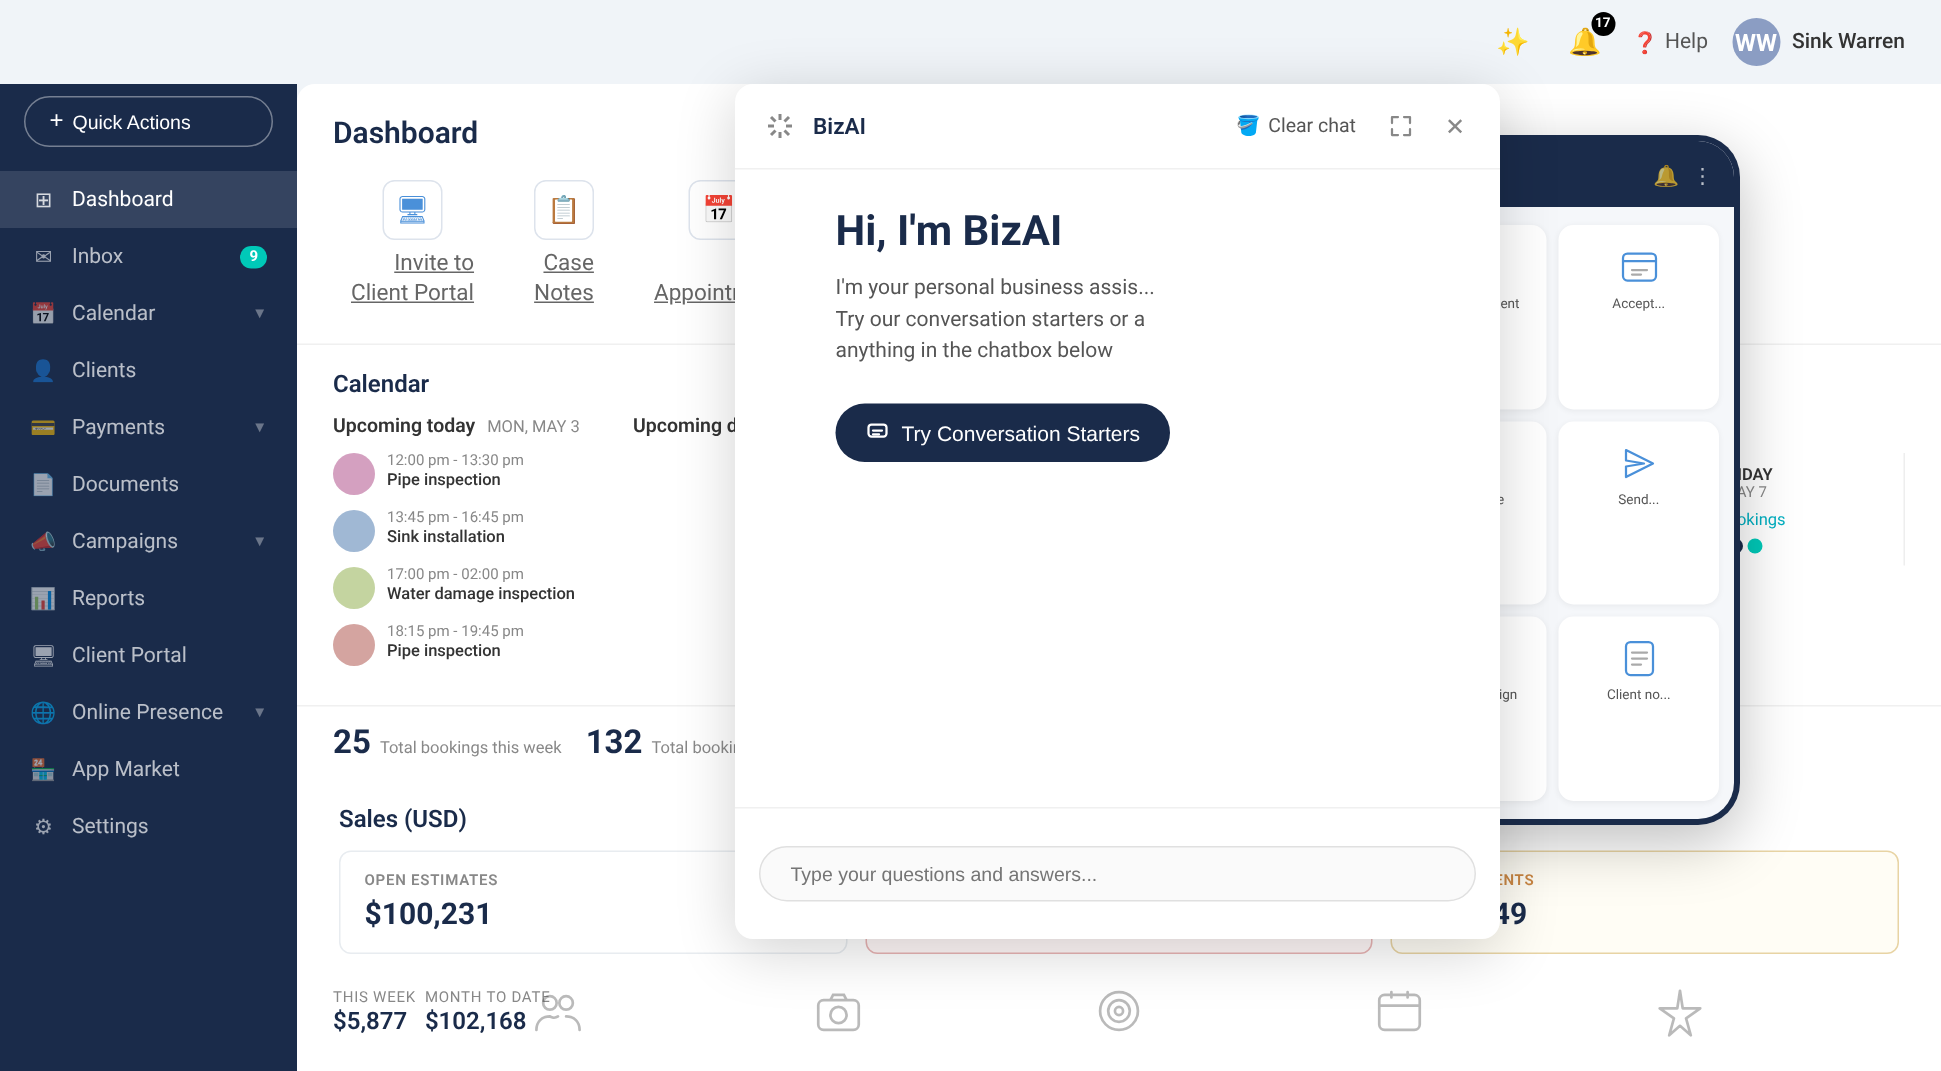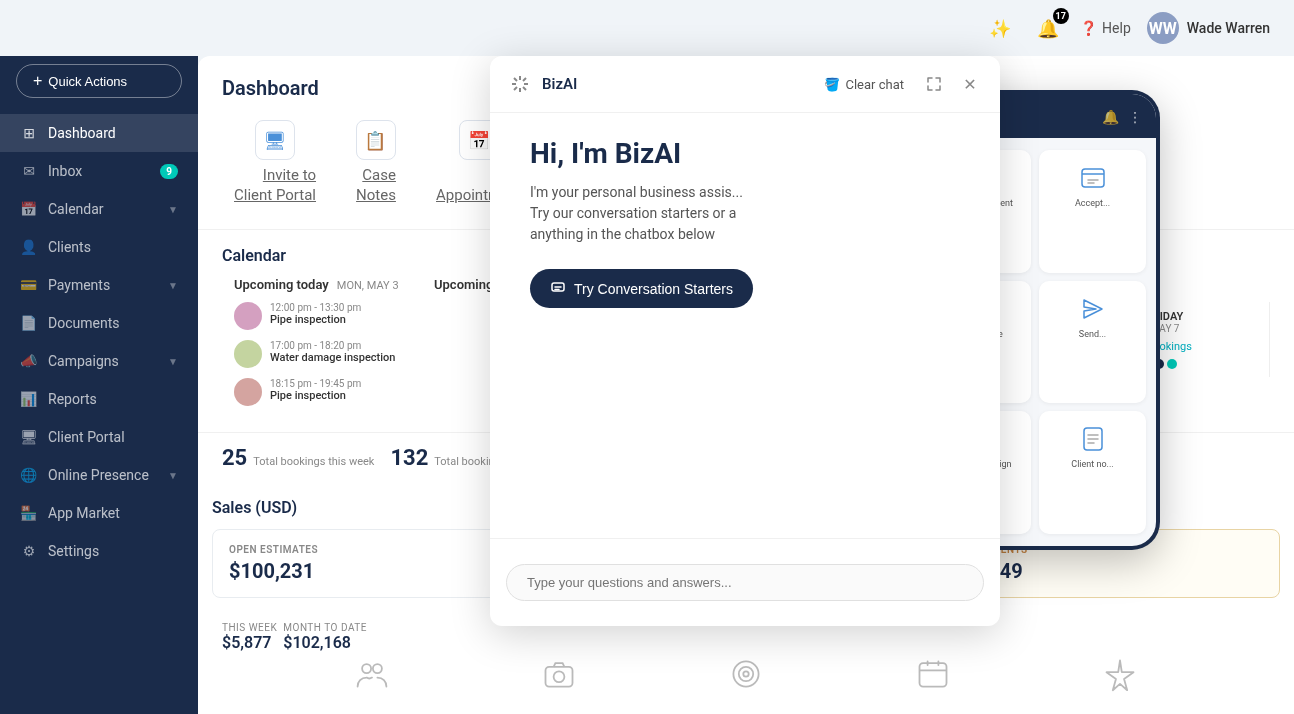--- a/index.html
+++ b/index.html
@@ -304,21 +304,20 @@
       color: #1a2b4a;
       margin-bottom: 12px;
     }
     .calendar-grid {
       display: flex;
       gap: 0;
     }
     .upcoming-today {
       flex: 0 0 200px;
       padding-right: 16px;
-      margin-left: 12px;
     }
     .upcoming-today-header {
       display: flex;
       align-items: baseline;
       gap: 8px;
       margin-bottom: 10px;
     }
     .upcoming-today-title {
       font-size: 13px;
       font-weight: 600;
@@ -420,21 +419,21 @@
       font-weight: 700;
       color: #1a2b4a;
     }
     .stat-label {
       font-size: 11px;
       color: #888;
     }
 
     
     .sales-section {
-      padding: 16px 14px;
+      padding: 16px 28px;
     }
     .sales-cards {
       display: flex;
       gap: 12px;
     }
     .sales-card {
       flex: 1;
       border: 1px solid #e8ecf0;
       border-radius: 8px;
       padding: 14px 16px;
@@ -547,22 +546,23 @@
       display: flex;
       align-items: center;
       justify-content: center;
       cursor: pointer;
       color: #888;
       border-radius: 6px;
     }
 
     .bizai-body {
       flex: 1;
-      padding: 24px 40px 16px;
+      padding: 24px 28px 16px;
       overflow-y: auto;
+      margin-left: 39px;
     }
     .bizai-greeting {
       font-size: 28px;
       font-weight: 700;
       color: #1a2b4a;
       margin-bottom: 12px;
     }
     .bizai-description {
       font-size: 14px;
       color: #555;
@@ -736,21 +736,21 @@
   <div class="header-icon">
     🔔
     <div class="notif-badge">17</div>
   </div>
   <div class="header-help">
     <span>❓</span>
     <span>Help</span>
   </div>
   <div class="header-user">
     <div class="user-avatar">WW</div>
-    <span class="user-name">Wade Warren</span>
+    <span class="user-name">Sink Warren</span>
   </div>
 </div>
 
 <div class="sidebar">
   <div class="sidebar-logo">
     <div class="logo-icon">v</div>
     <span class="logo-text">vcita</span>
   </div>
   <button class="quick-actions-btn">Quick Actions</button>
   <nav class="sidebar-nav">
@@ -851,23 +851,30 @@
             <span class="upcoming-today-date">MON, MAY 3</span>
           </div>
           <div class="appointment-item">
             <div class="appt-avatar" style="background:#d4a0c0;"></div>
             <div class="appt-info">
               <div class="appt-time">12:00 pm - 13:30 pm</div>
               <div class="appt-name">Pipe inspection</div>
             </div>
           </div>
           <div class="appointment-item">
+            <div class="appt-avatar" style="background:#a0b8d4;"></div>
+            <div class="appt-info">
+              <div class="appt-time">13:45 pm - 16:45 pm</div>
+              <div class="appt-name">Sink installation</div>
+            </div>
+          </div>
+          <div class="appointment-item">
             <div class="appt-avatar" style="background:#c4d4a0;"></div>
             <div class="appt-info">
-              <div class="appt-time">17:00 pm - 18:20 pm</div>
+              <div class="appt-time">17:00 pm - 02:00 pm</div>
               <div class="appt-name">Water damage inspection</div>
             </div>
           </div>
           <div class="appointment-item">
             <div class="appt-avatar" style="background:#d4a4a0;"></div>
             <div class="appt-info">
               <div class="appt-time">18:15 pm - 19:45 pm</div>
               <div class="appt-name">Pipe inspection</div>
             </div>
           </div>

